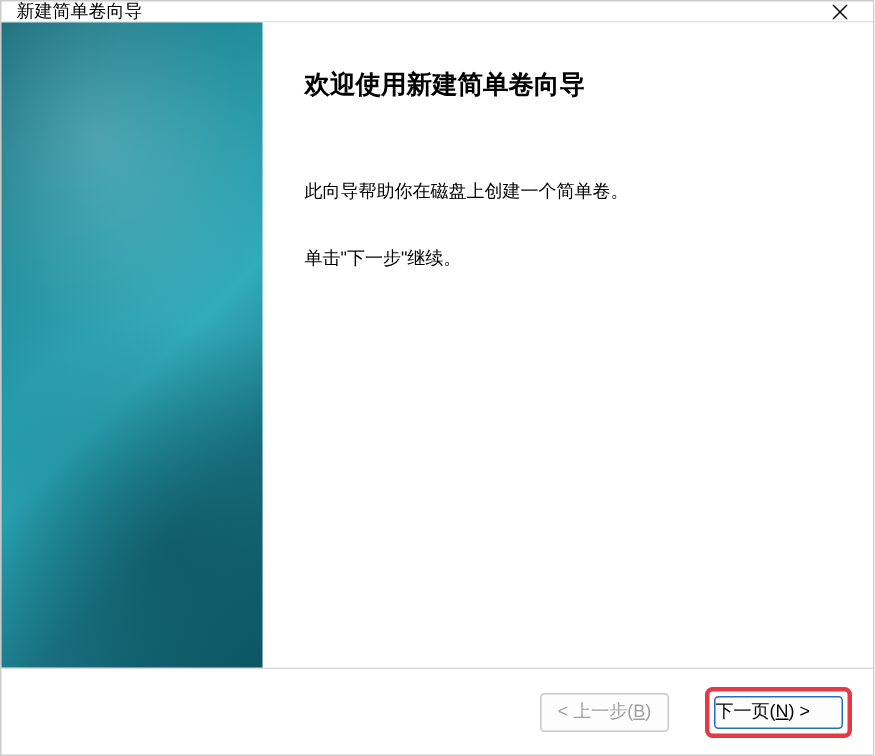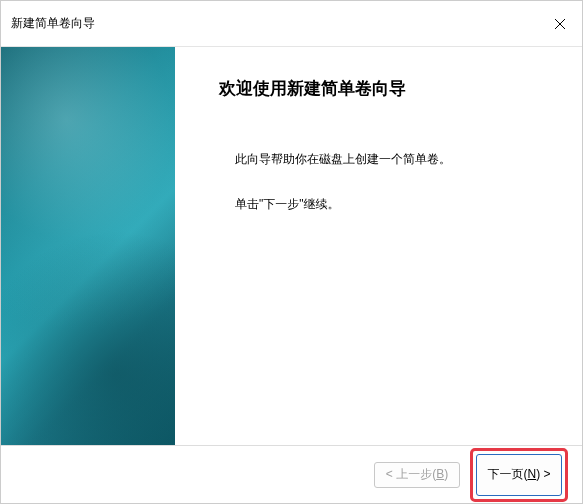--- a/index.html
+++ b/index.html
@@ -17,21 +17,21 @@
     }
     .window {
       width: 583px;
       height: 504px;
       border: 1px solid #ccc;
       display: flex;
       flex-direction: column;
       background: #fff;
     }
     .titlebar {
-      height: 46px;
+      height: 14px;
       display: flex;
       align-items: center;
       justify-content: space-between;
       padding: 0 0 0 10px;
       border-bottom: 1px solid #e5e5e5;
     }
     .titlebar-title {
       font-size: 12px;
       color: #000;
     }
@@ -79,37 +79,35 @@
     }
     .main-content {
       flex: 1;
       padding: 30px 30px 20px 28px;
     }
     .heading {
       font-size: 17px;
       font-weight: bold;
       color: #000;
       margin-bottom: 50px;
-      margin-left: 16px;
     }
     .body-text {
       font-size: 12px;
       color: #000;
       line-height: 1.6;
       margin-bottom: 26px;
-      margin-left: 32px;
     }
     .button-bar {
       height: 58px;
       border-top: 1px solid #ddd;
       display: flex;
       align-items: center;
       justify-content: flex-end;
       padding-right: 14px;
-      gap: 10px;
+      gap: 24px;
     }
     .btn {
       min-width: 86px;
       height: 26px;
       border: 1px solid #c8c8c8;
       background: #fdfdfd;
       font-size: 12px;
       display: flex;
       align-items: center;
       justify-content: center;
@@ -124,27 +122,26 @@
     .btn.highlighted-wrapper {
       border: 3px solid #e63946;
       border-radius: 5px;
       padding: 3px;
       min-width: auto;
       height: auto;
       background: transparent;
     }
     .btn.highlighted-wrapper .btn-inner {
       min-width: 86px;
-      height: 42px;
+      height: 22px;
       border: 1px solid #2a6bbf;
       background: #fdfdfd;
       font-size: 12px;
       display: flex;
       align-items: center;
-      justify-content: center;
       border-radius: 3px;
     }
     .underline {
       text-decoration: underline;
     }
   </style>
 </head>
 <body>
 
 <div class="window">

